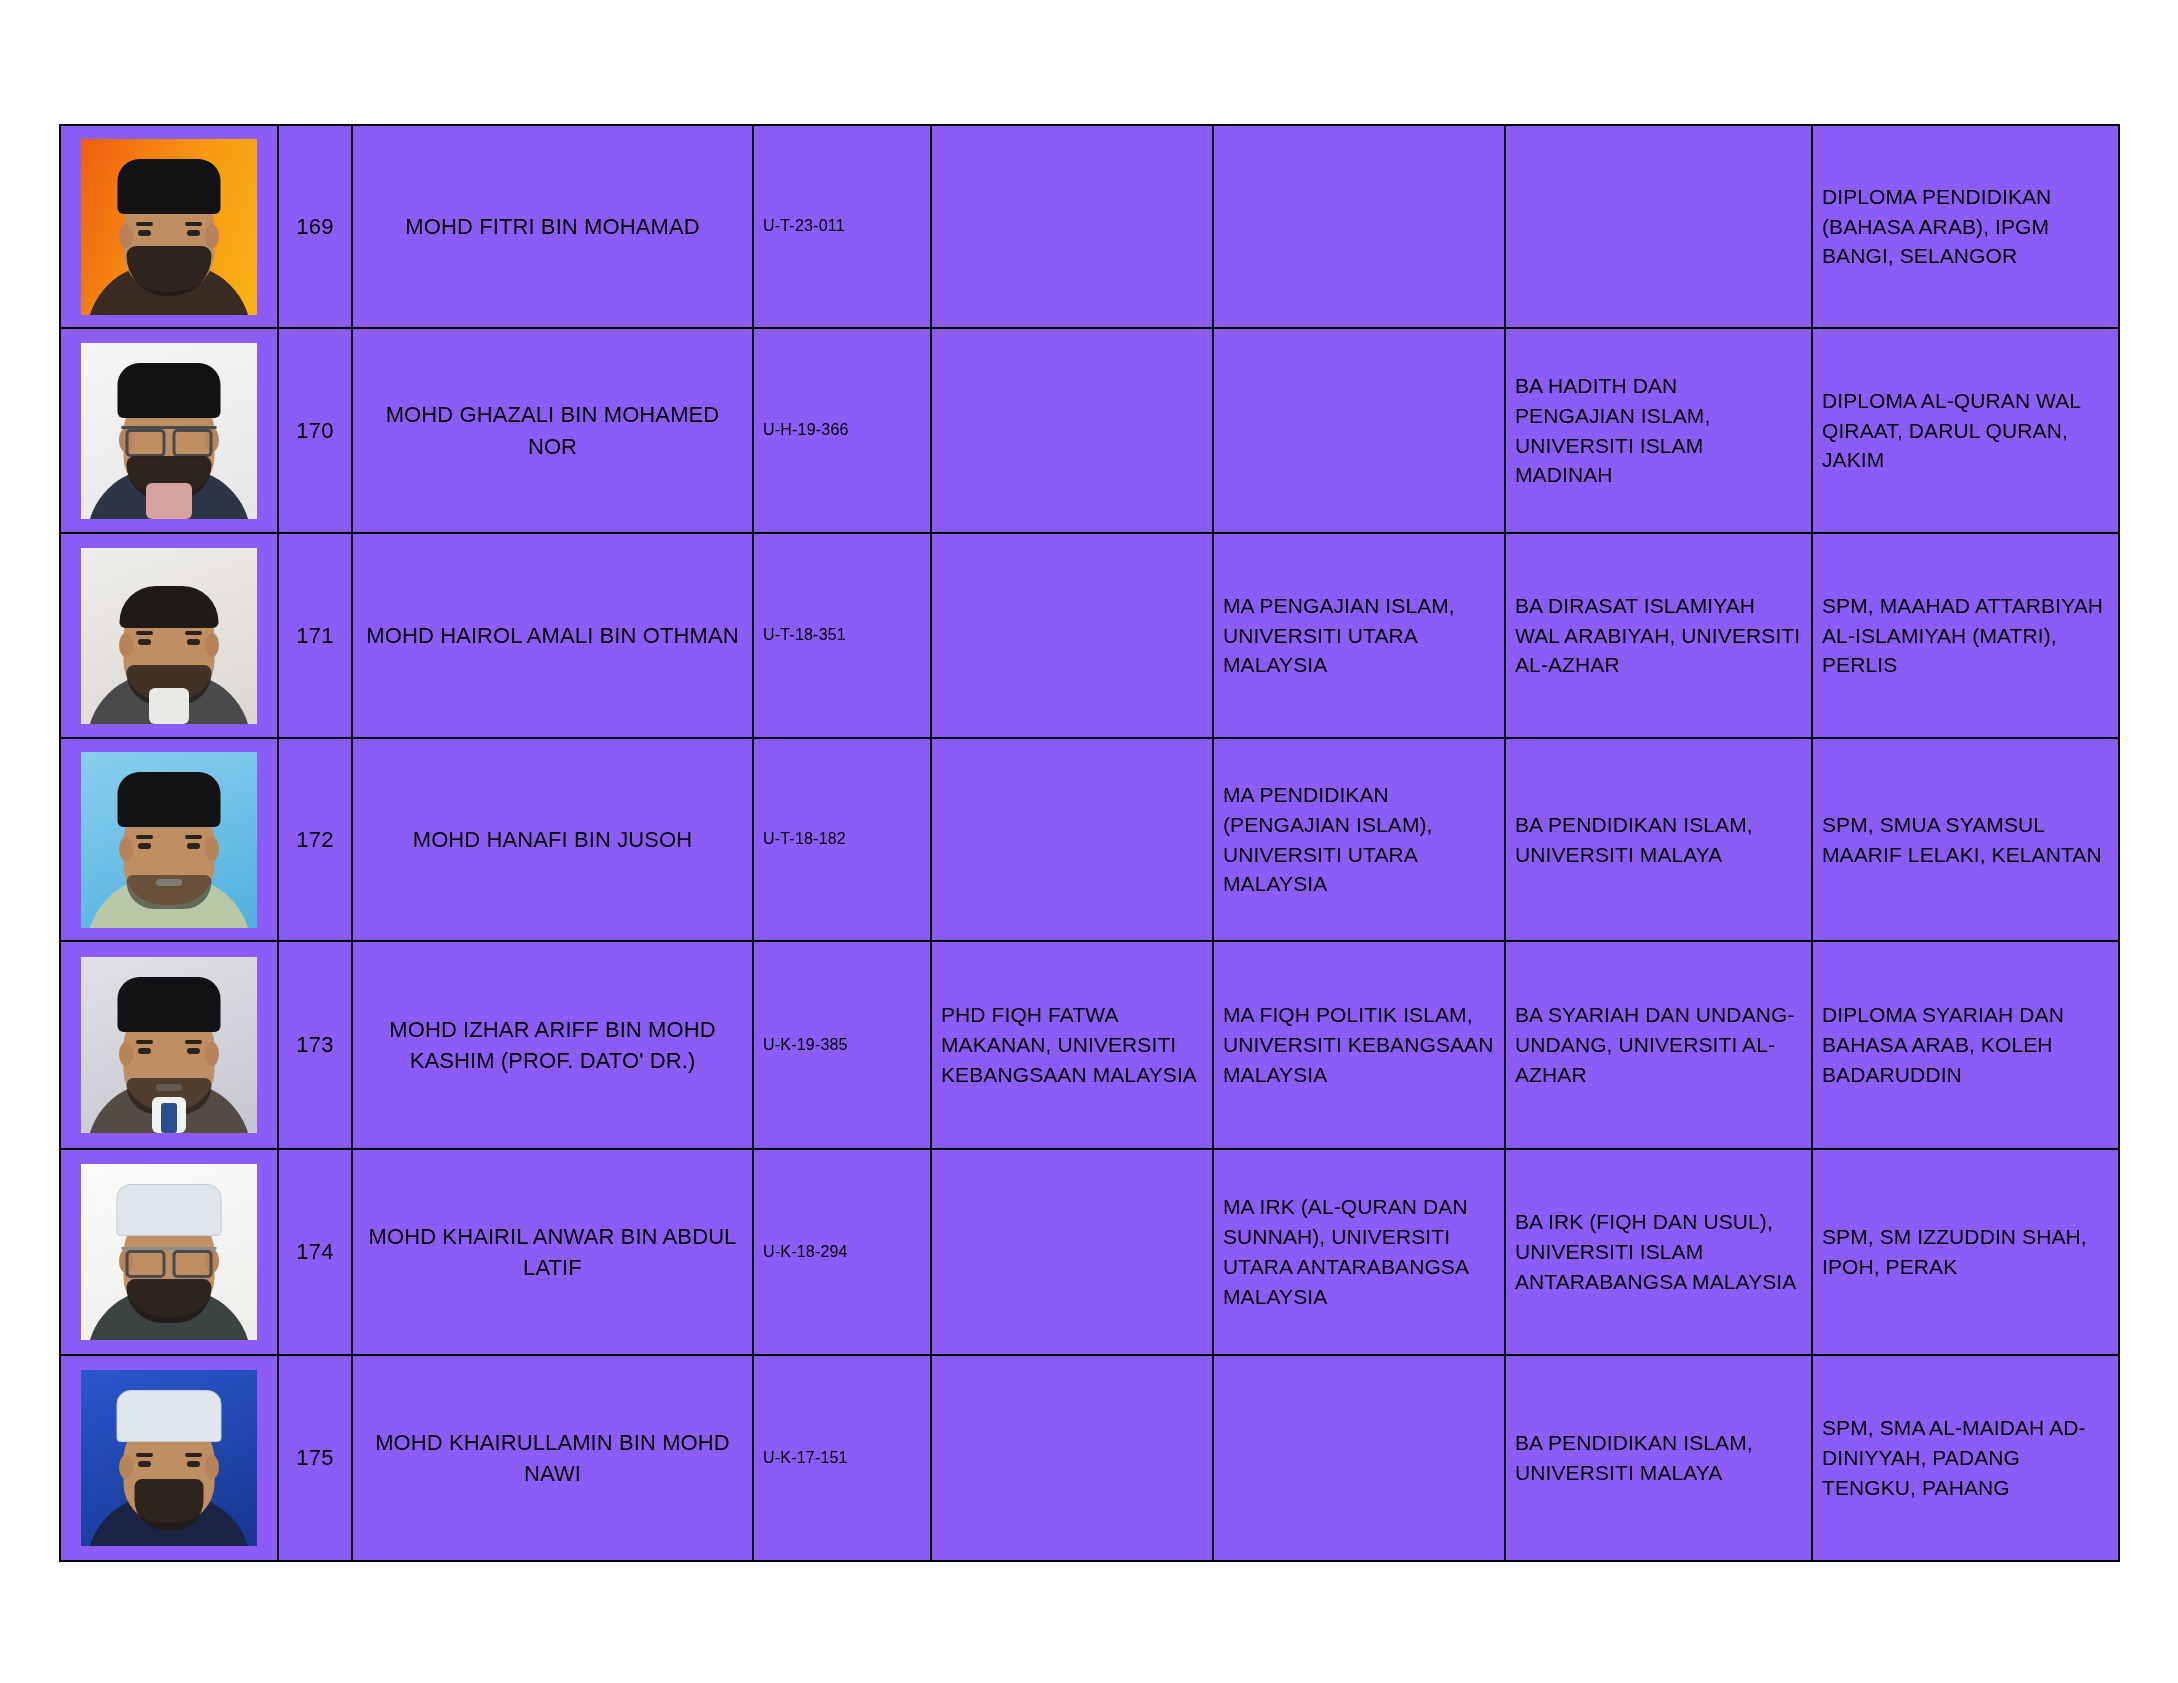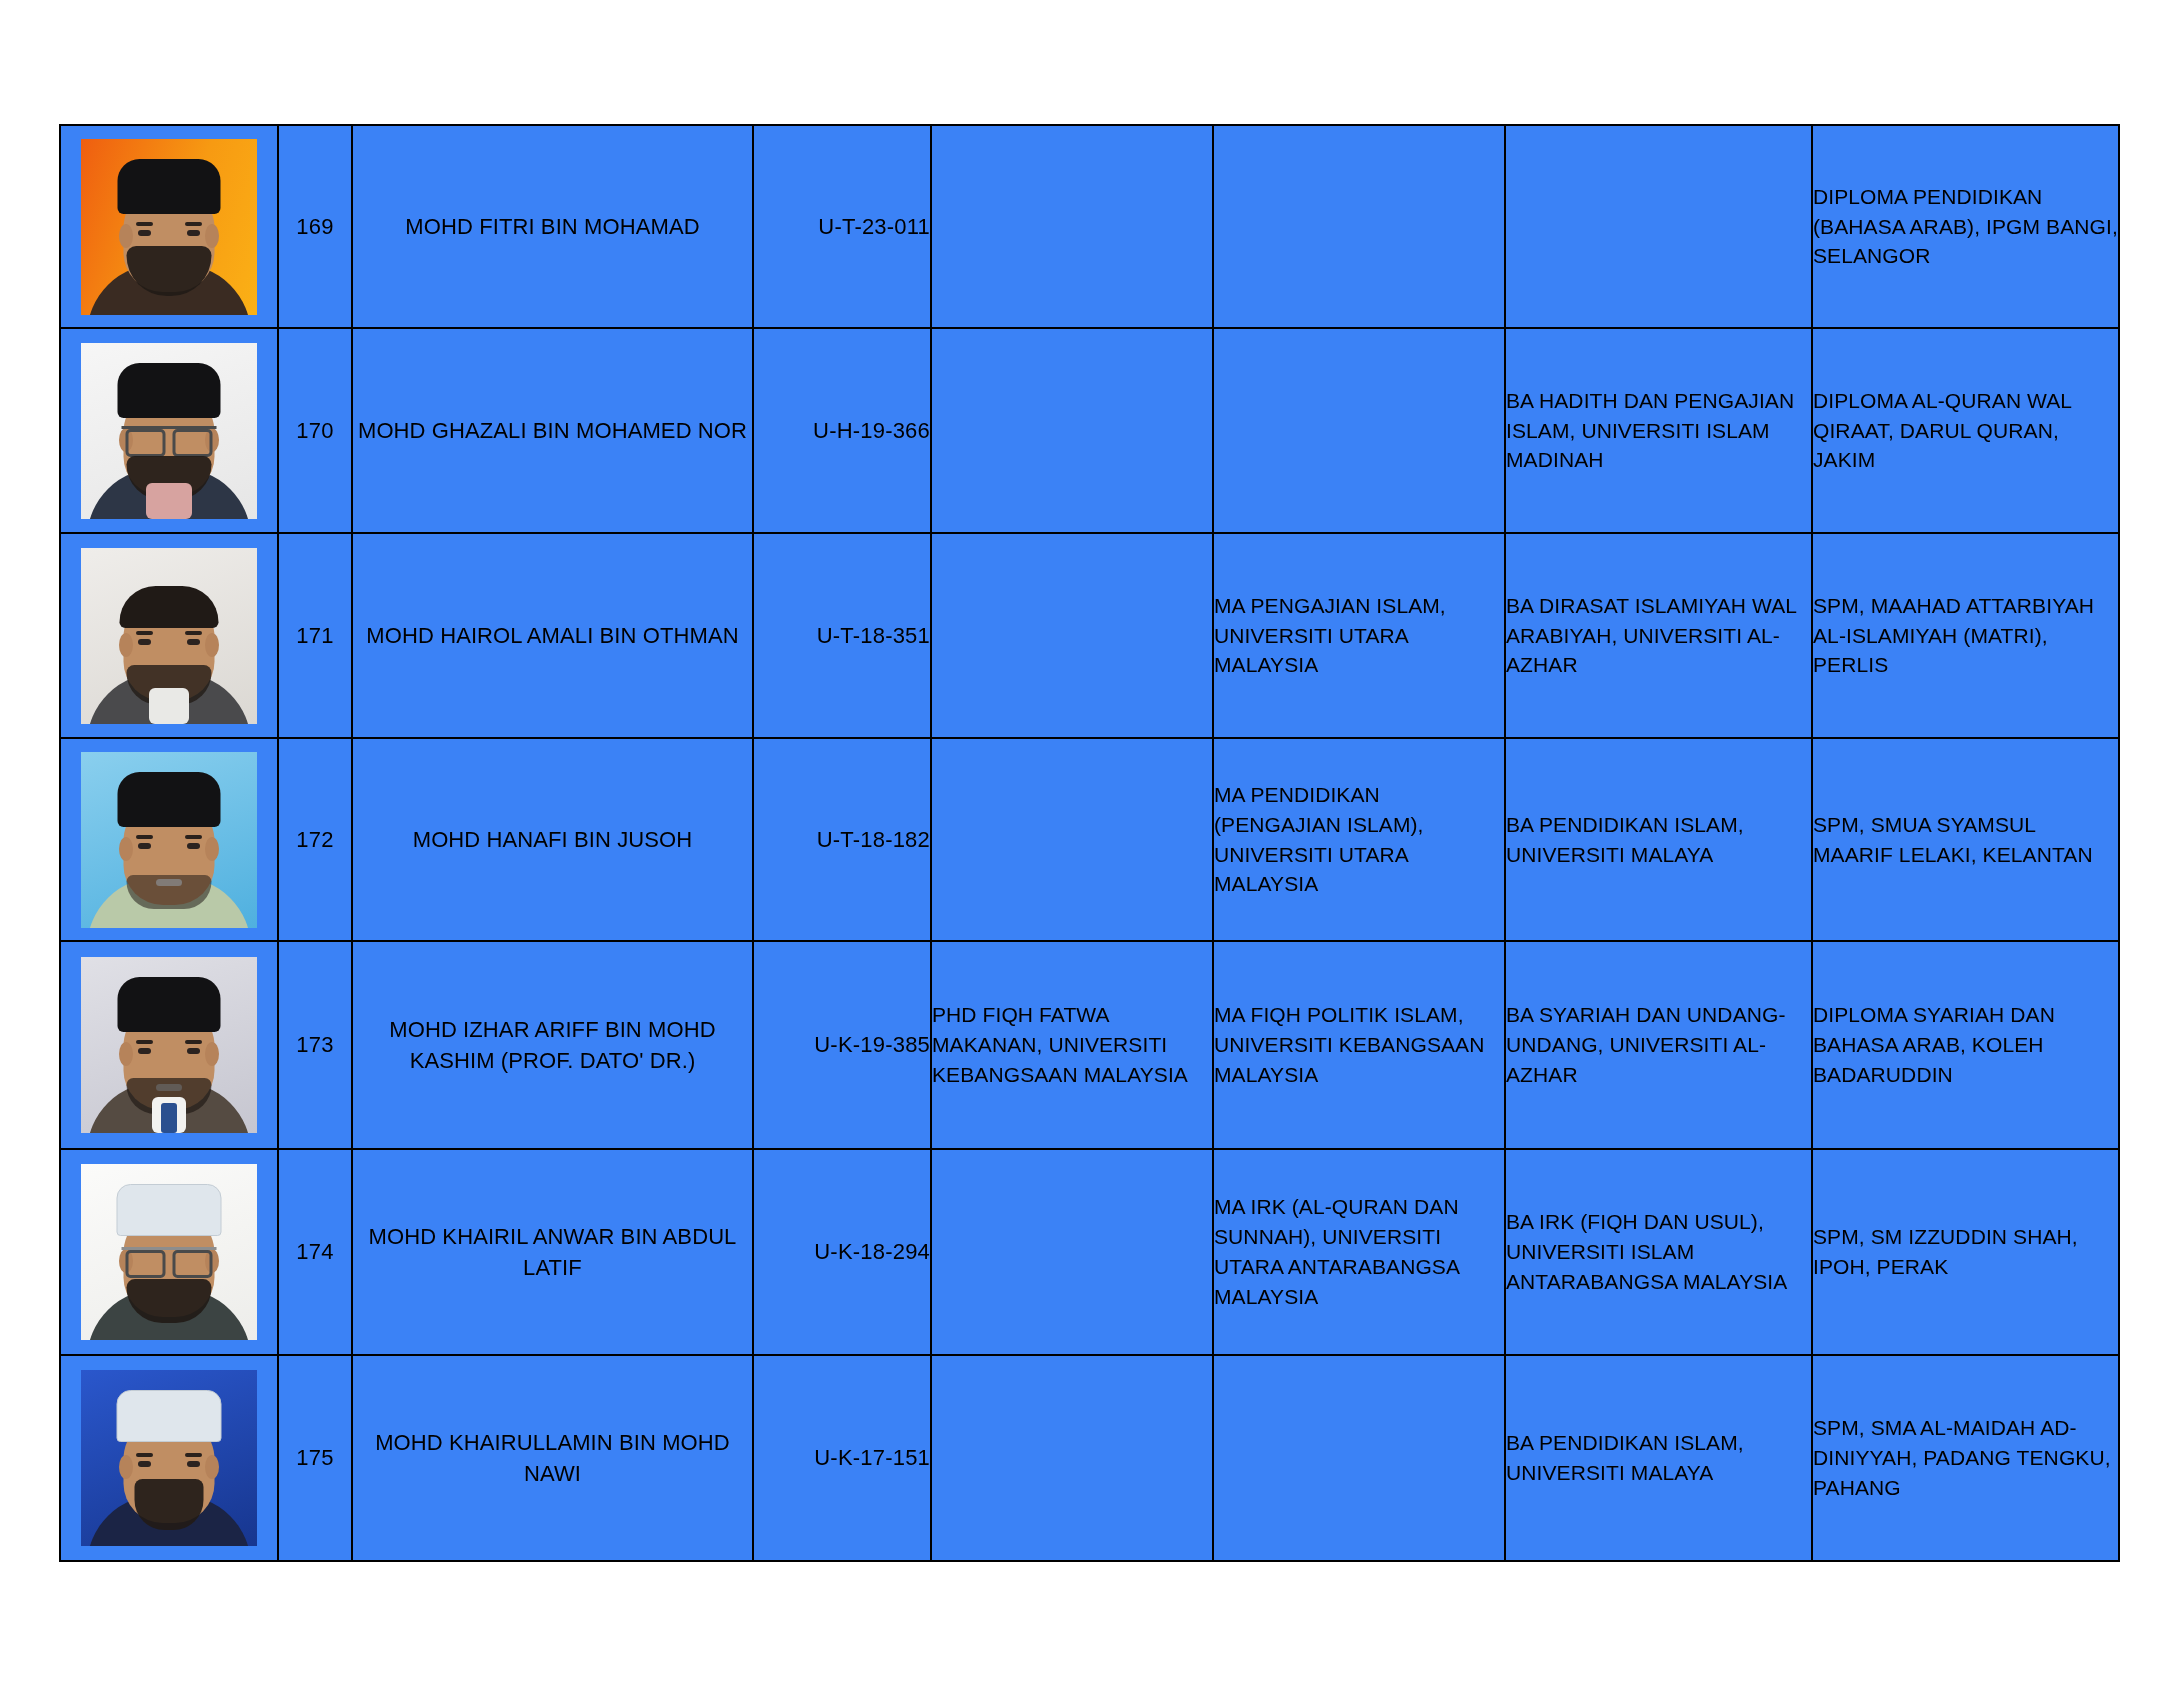--- a/index.html
+++ b/index.html
@@ -26,23 +26,23 @@
 
   table.roster {
     border-collapse: collapse;
     table-layout: fixed;
     width: 2059px;
     border: 0;
   }
 
   table.roster td {
     border: 2.2px solid #000000;
-    padding: 0;
+    padding: 9px;
     vertical-align: middle;
-    background: #3b82f6;
+    background: #8b5cf6;
   }
 
   
   col.c-photo { width: 218px; }
   col.c-no    { width: 74px; }
   col.c-name  { width: 401px; }
   col.c-id    { width: 178px; }
   col.c-phd   { width: 282px; }
   col.c-ma    { width: 292px; }
   col.c-ba    { width: 307px; }
@@ -54,22 +54,22 @@
     line-height: 1.42;
     letter-spacing: 0.1px;
     word-break: break-word;
   }
   .cell-no {
     text-align: center;
     font-size: 22px;
     letter-spacing: 0.2px;
   }
   .cell-id {
-    text-align: right;
-    font-size: 22px;
+    text-align: left;
+    font-size: 16px;
     letter-spacing: 0.2px;
   }
   .cell-name { font-size: 22px; text-align: center; }
 
   
   td.photo-cell {
     padding: 0;
     text-align: center;
     vertical-align: middle;
   }

